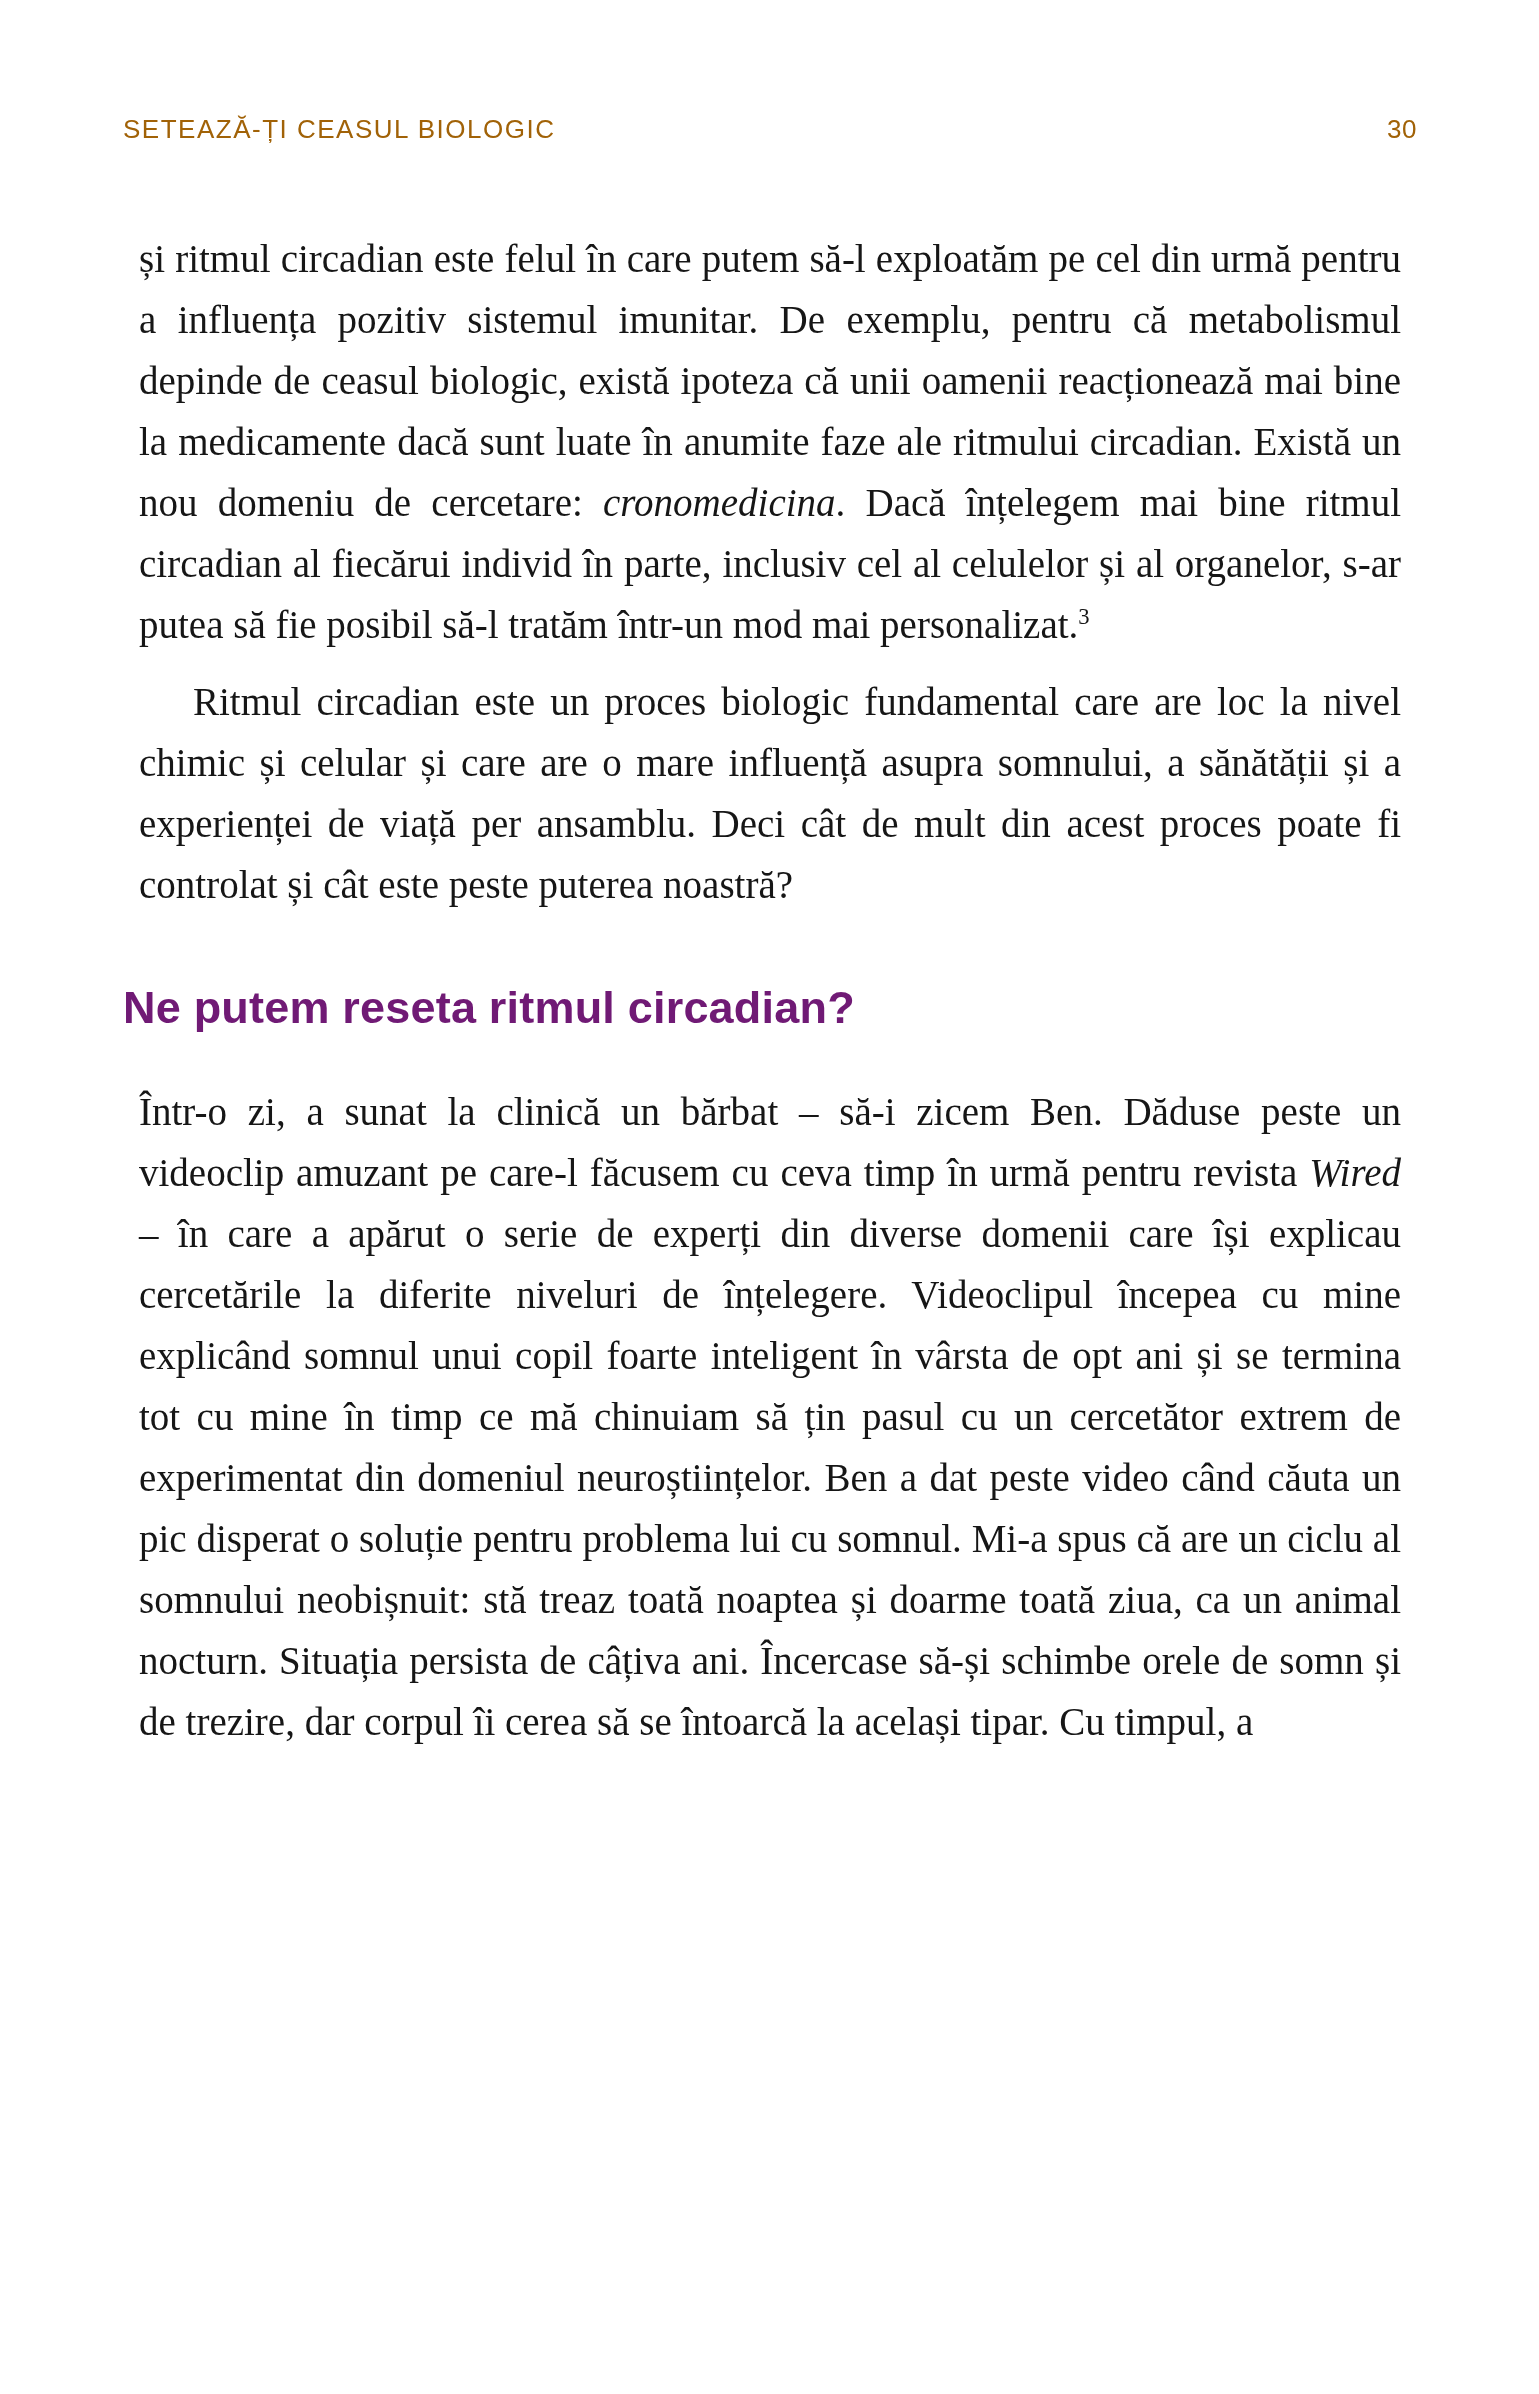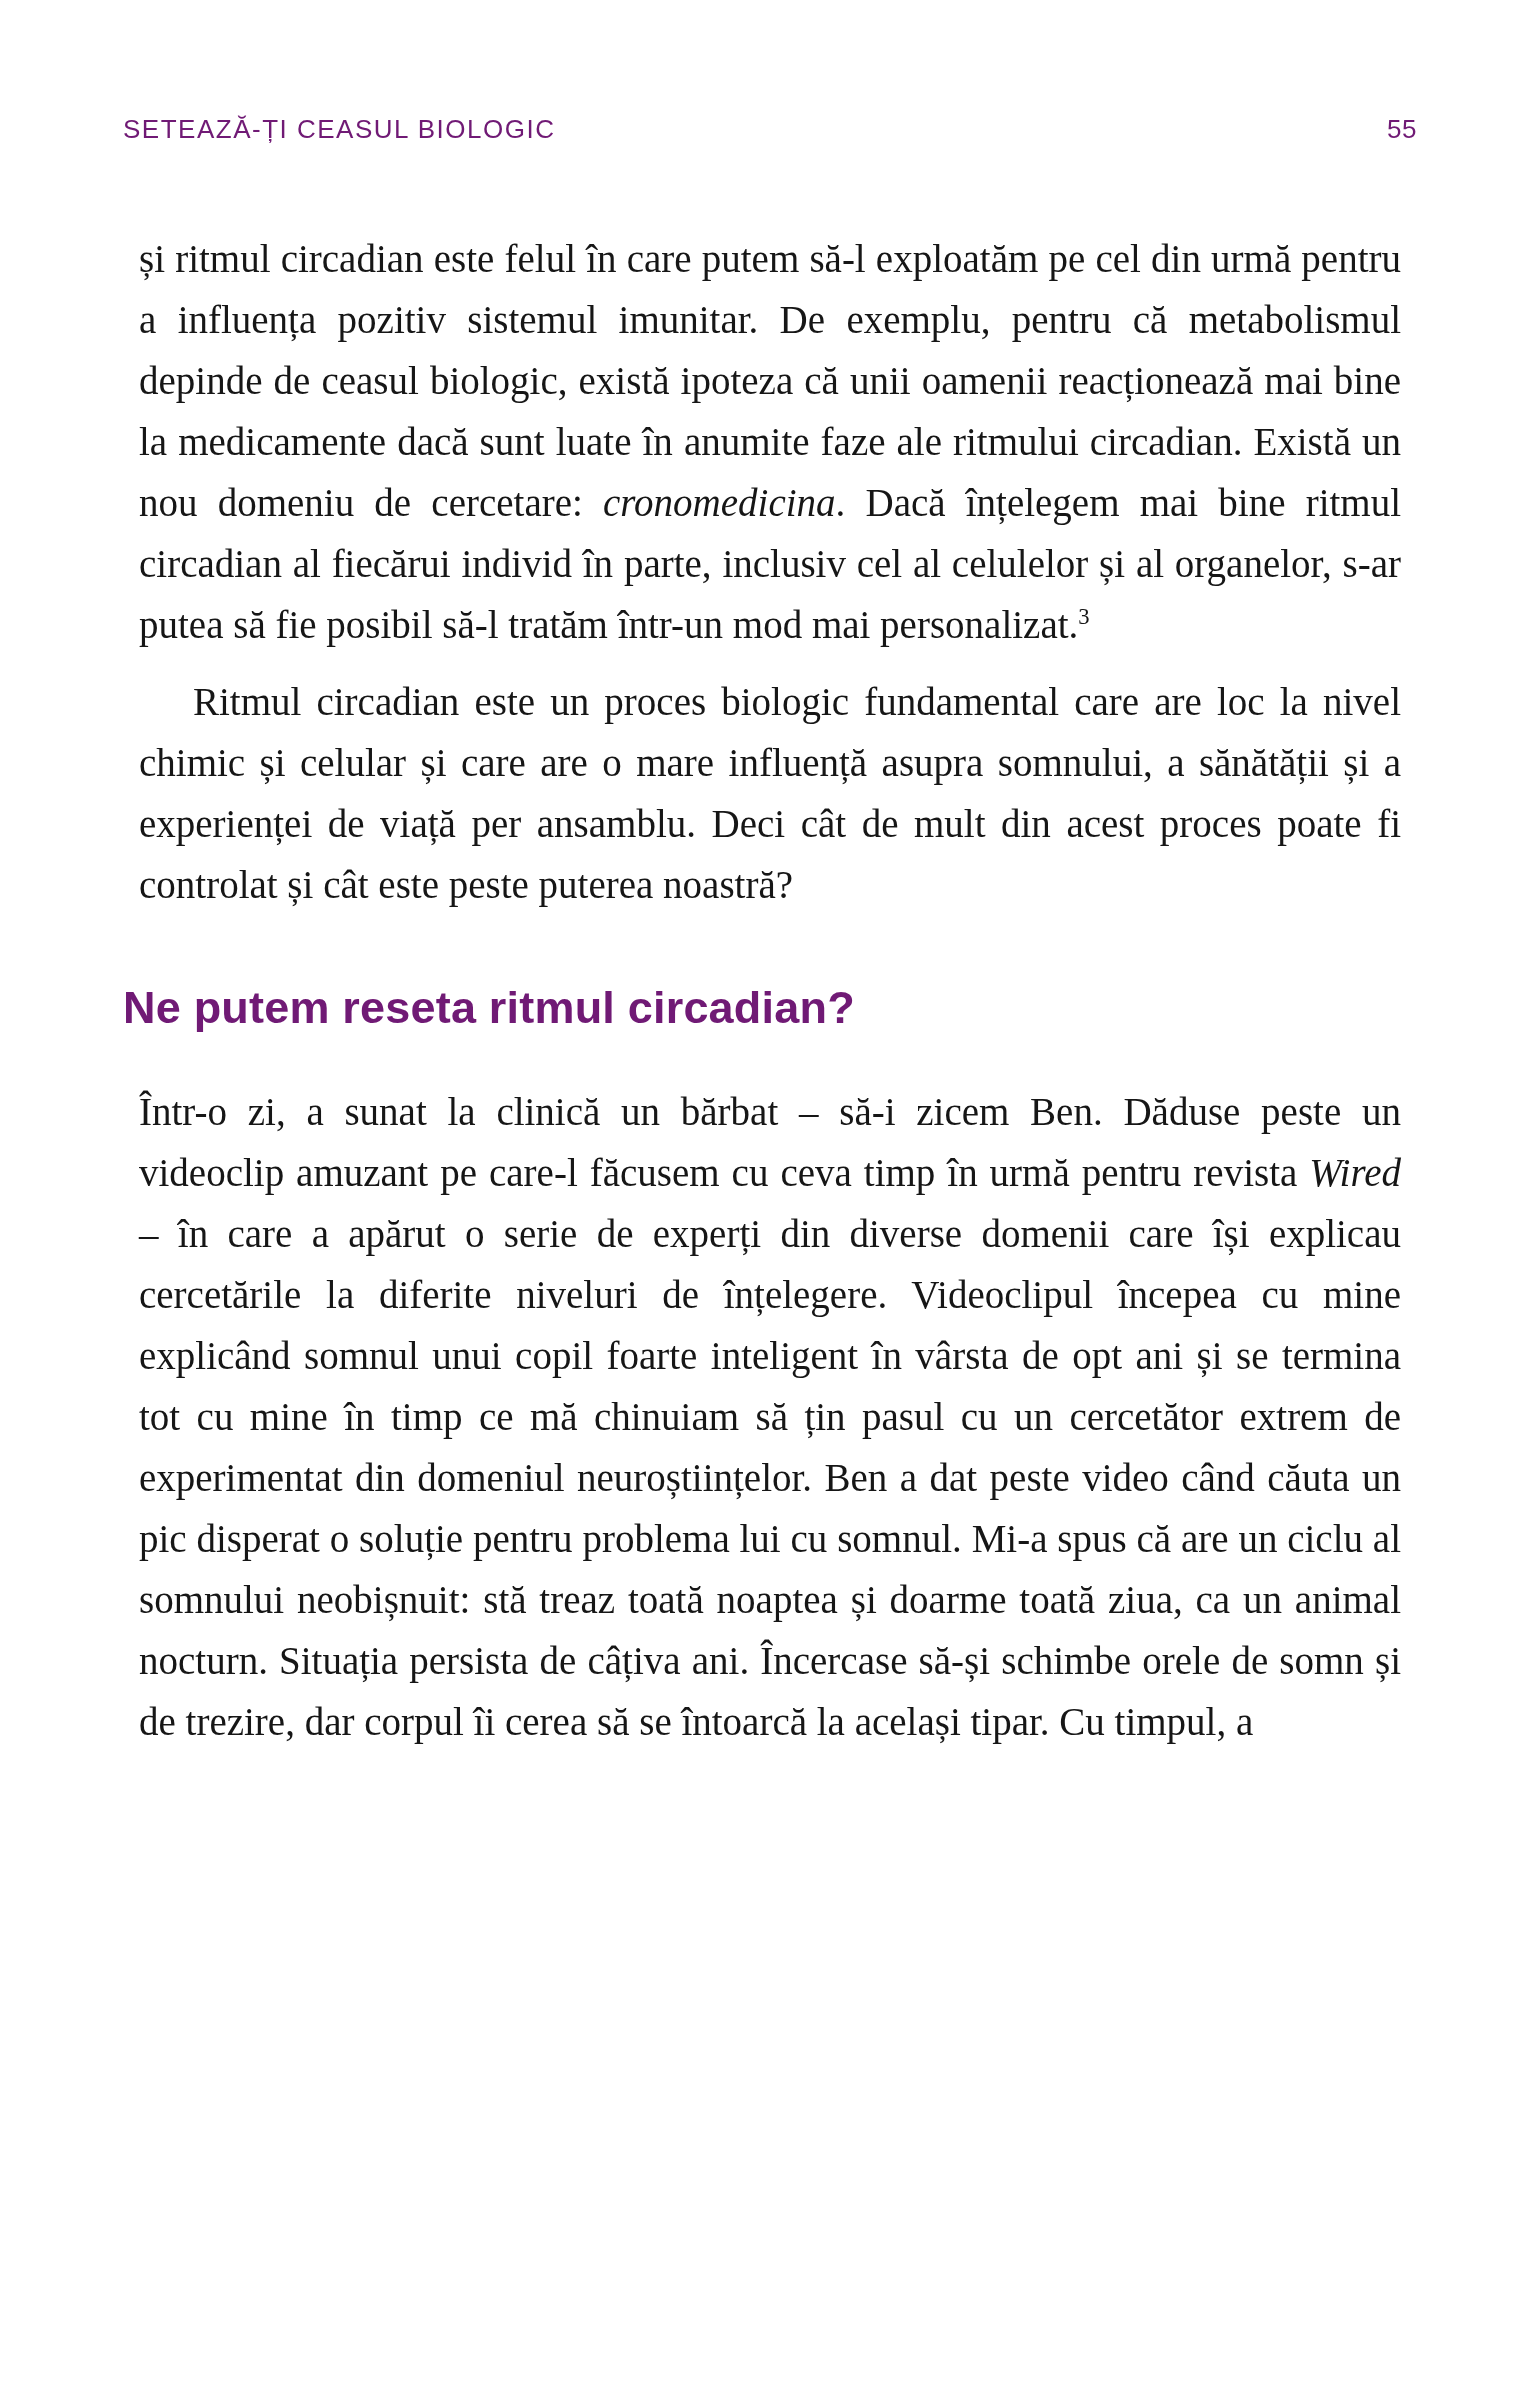--- a/index.html
+++ b/index.html
@@ -21,21 +21,21 @@
 
   
   .running-head {
     display: flex;
     justify-content: space-between;
     align-items: baseline;
     font-family: "Liberation Sans", "DejaVu Sans", sans-serif;
     font-size: 26px;
     font-weight: 500;
     letter-spacing: 1.5px;
-    color: #701a75;
+    color: #a16207;
   }
   .running-head .pagenum {
     letter-spacing: 0.5px;
     font-weight: 500;
   }
 
   
   .body-text {
     margin-top: 83px;
     font-size: 39px;
@@ -67,21 +67,21 @@
     line-height: 1.2;
   }
 </style>
 </head>
 <body>
 
 <div class="page">
 
   <header class="running-head">
     <span class="head-title">SETEAZĂ-ȚI CEASUL BIOLOGIC</span>
-    <span class="pagenum">55</span>
+    <span class="pagenum">30</span>
   </header>
 
   <main class="body-text">
 
     <p class="para"><span>și ritmul circadian este felul în care putem să-l exploatăm pe cel din urmă pentru a influența pozitiv sistemul imunitar. De exemplu, pentru că metabolismul depinde de ceasul biologic, există ipoteza că unii oamenii reacționează mai bine la medicamente dacă sunt luate în anumite faze ale ritmului circadian. Există un nou domeniu de cercetare: </span><em>cronomedicina</em><span>. Dacă înțelegem mai bine ritmul circadian al fiecărui individ în parte, inclusiv cel al celulelor și al organelor, s-ar putea să fie posibil să-l tratăm într-un mod mai personalizat.</span><sup>3</sup></p>
 
     <p class="para indent"><span>Ritmul circadian este un proces biologic fundamental care are loc la nivel chimic și celular și care are o mare influență asupra somnului, a sănătății și a experienței de viață per ansamblu. Deci cât de mult din acest proces poate fi controlat și cât este peste puterea noastră?</span></p>
 
     <h2 class="section-heading">Ne putem reseta ritmul circadian?</h2>
 

